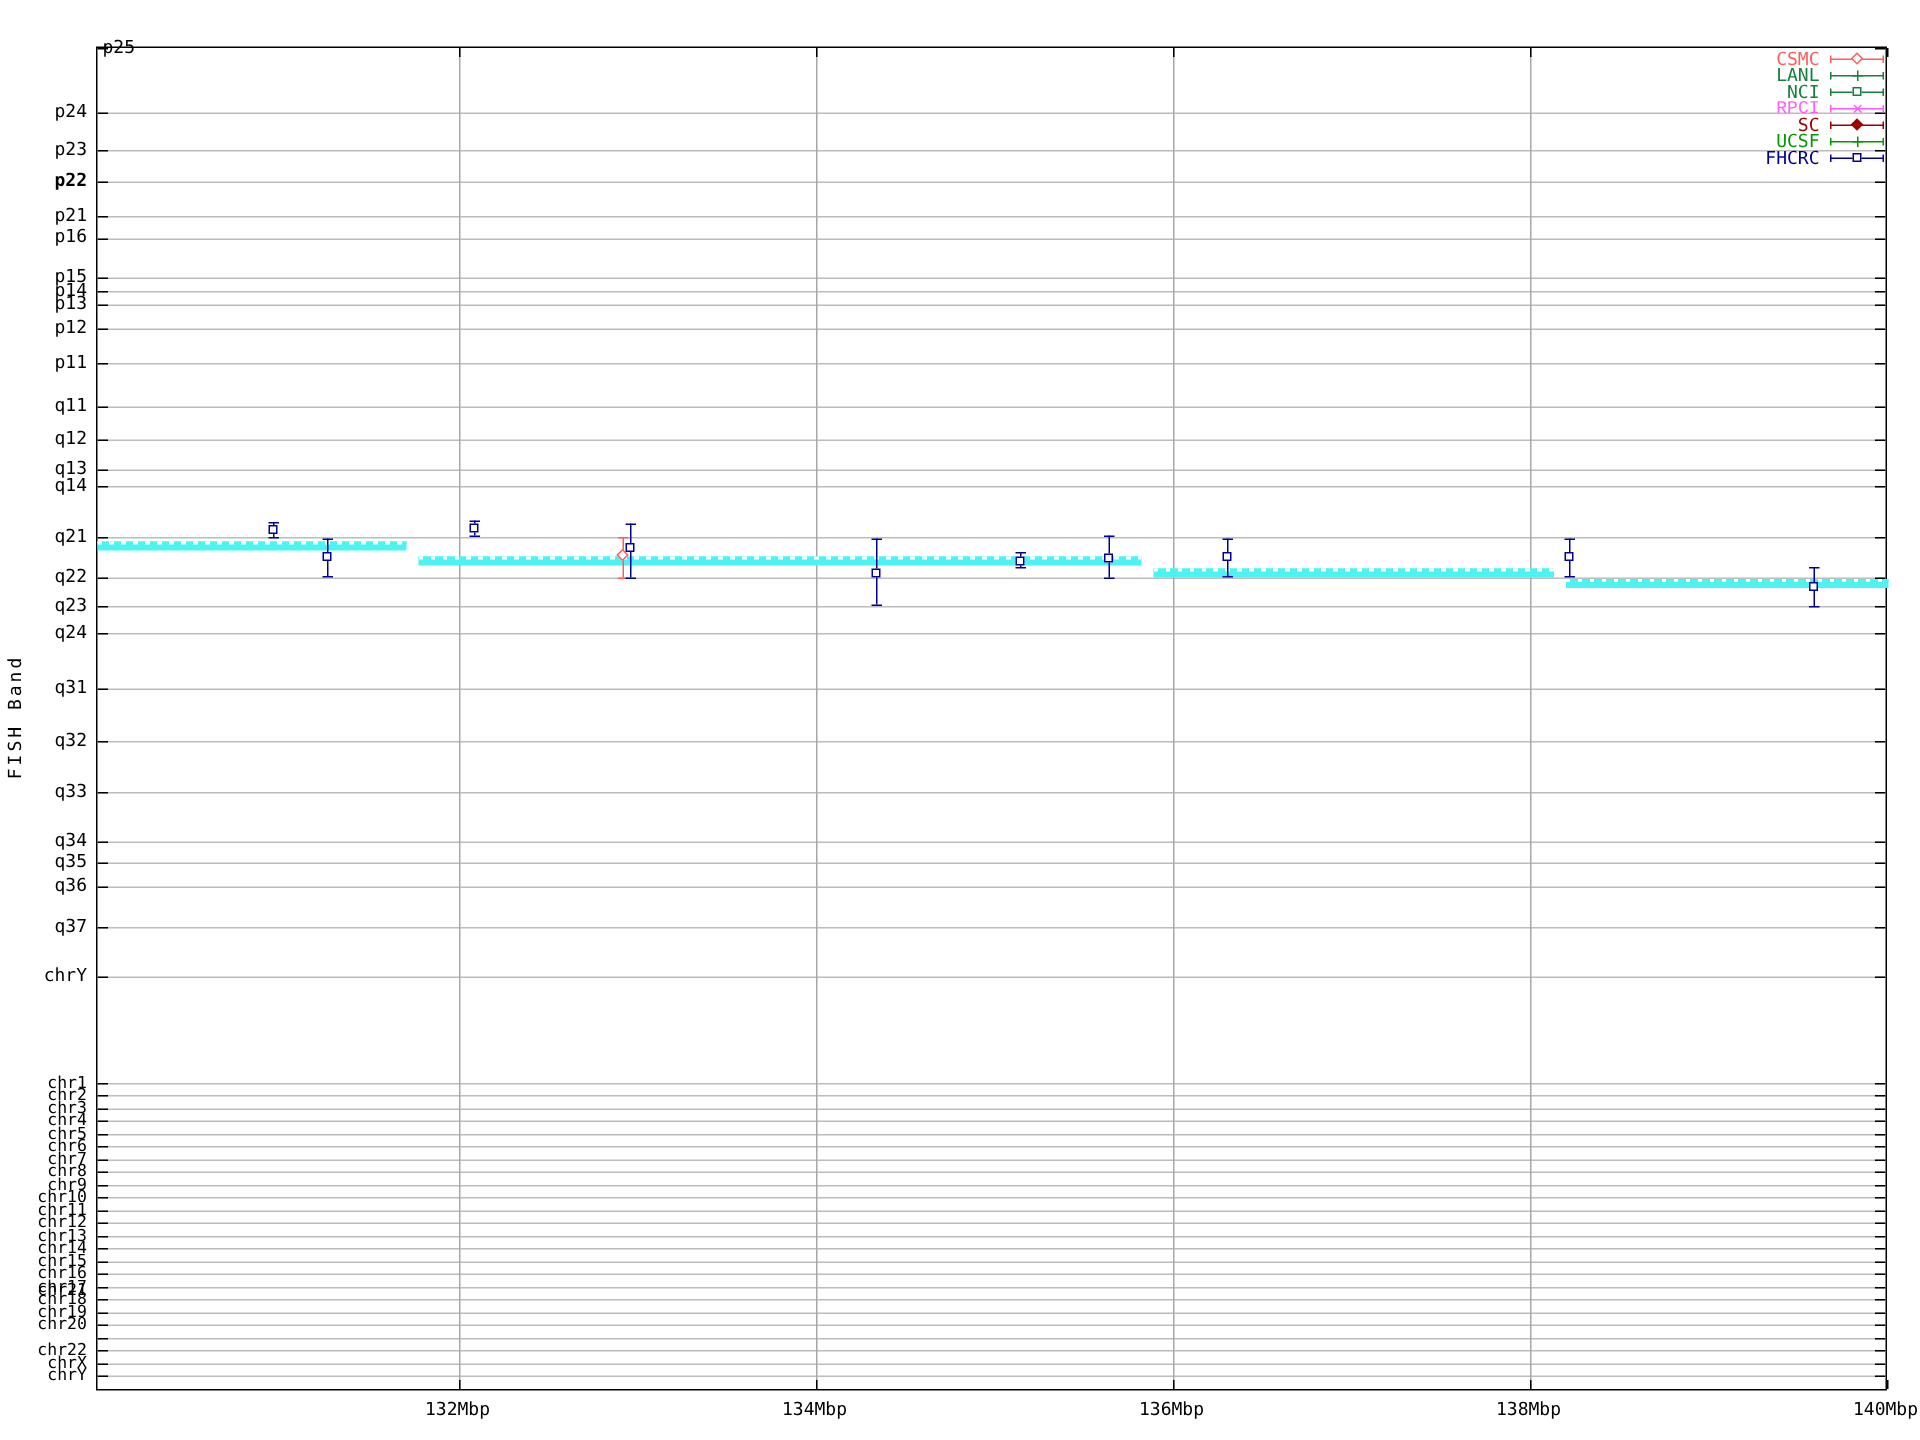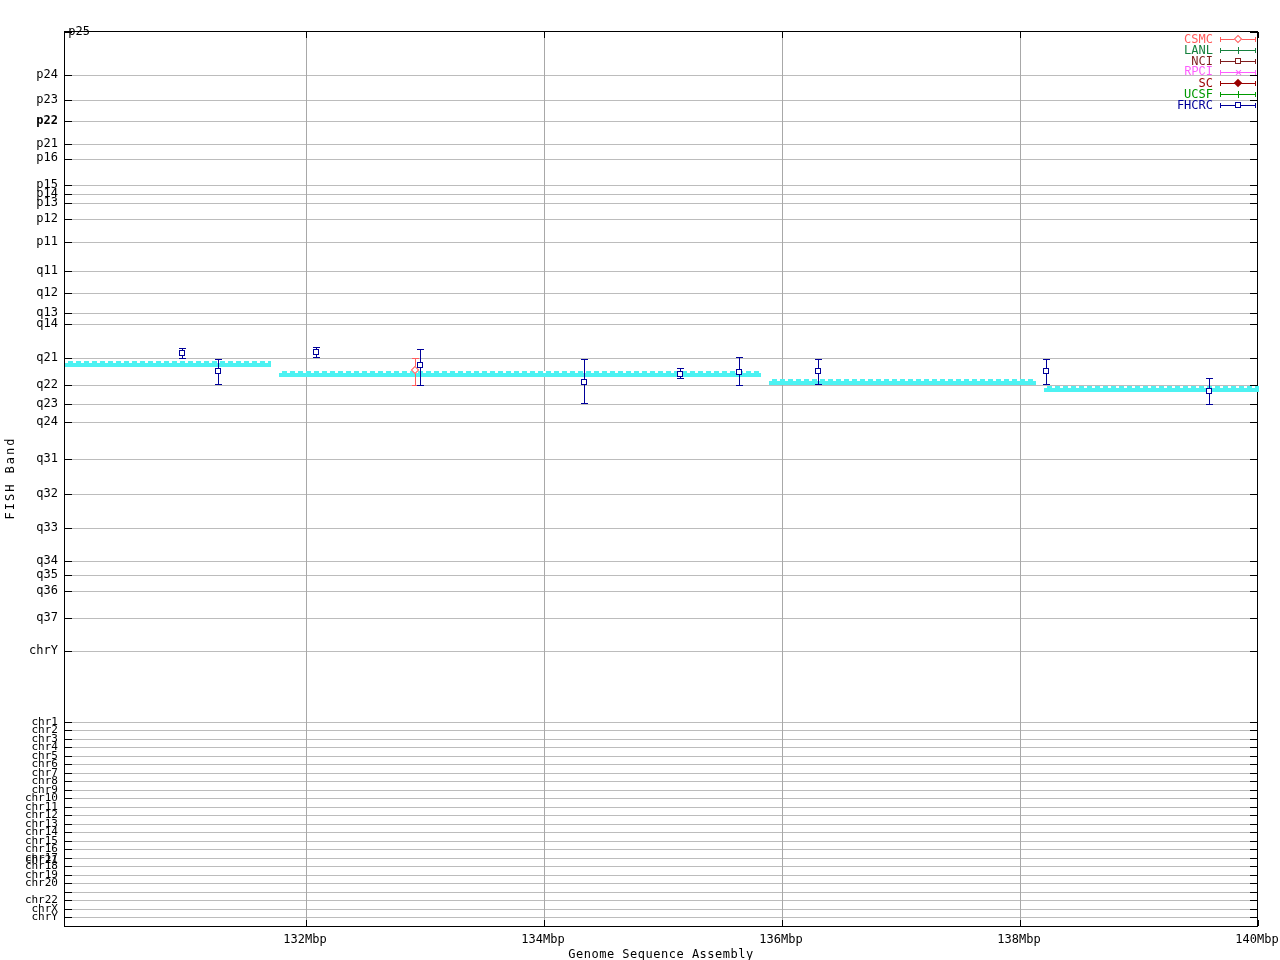--- a/index.html
+++ b/index.html
@@ -42,21 +42,20 @@
   .legend-sample .line{position:absolute;left:0;right:0;top:4px;height:1px;background:currentColor;}
   .legend-sample .capl,.legend-sample .capr{position:absolute;top:2px;width:1px;height:5px;background:currentColor;}
   .legend-sample .capl{left:0;}
   .legend-sample .capr{right:0;}
 </style>
 </head>
 <body>
 
 <div id="chart">
   <div class="y-axis-title">FISH Band</div>
-  <div class="x-axis-title">Genome Sequence Assembly</div>
   <div id="plot">
       <div class="tick" style="left: 0px; top: 0px; width: 7px; height: 1px;"></div>
       <div class="tick" style="right: 0px; top: 0px; width: 7px; height: 1px;"></div>
       <div class="hgrid" style="top: 43px; background: rgb(188, 188, 188);"></div>
       <div class="tick" style="left: 0px; top: 43px; width: 7px; height: 1px;"></div>
       <div class="tick" style="right: 0px; top: 43px; width: 7px; height: 1px;"></div>
       <div class="hgrid" style="top: 68px; background: rgb(188, 188, 188);"></div>
       <div class="tick" style="left: 0px; top: 68px; width: 7px; height: 1px;"></div>
       <div class="tick" style="right: 0px; top: 68px; width: 7px; height: 1px;"></div>
       <div class="hgrid" style="top: 89px; background: rgb(188, 188, 188);"></div>
@@ -369,21 +368,21 @@
         <div class="legend-sample">
           <div class="line"></div>
           <div class="capl"></div>
           <div class="capr"></div>
           <div class="m-plus" style="left: 15px; top: 1px;">
             <i class="v"></i>
             <i class="h"></i>
           </div>
         </div>
       </div>
-      <div class="legend-row" style="color: #7f1d1d;">
+      <div class="legend-row" style="color: #15803d;">
         <div class="legend-label">NCI</div>
         <div class="legend-sample">
           <div class="line"></div>
           <div class="capl"></div>
           <div class="capr"></div>
           <div class="m-square" style="left: 15px; top: 1px;"></div>
         </div>
       </div>
       <div class="legend-row" style="color: rgb(255, 92, 255); font-family: Liberation Mono, monospace;">
         <div class="legend-label">RPCI</div>

